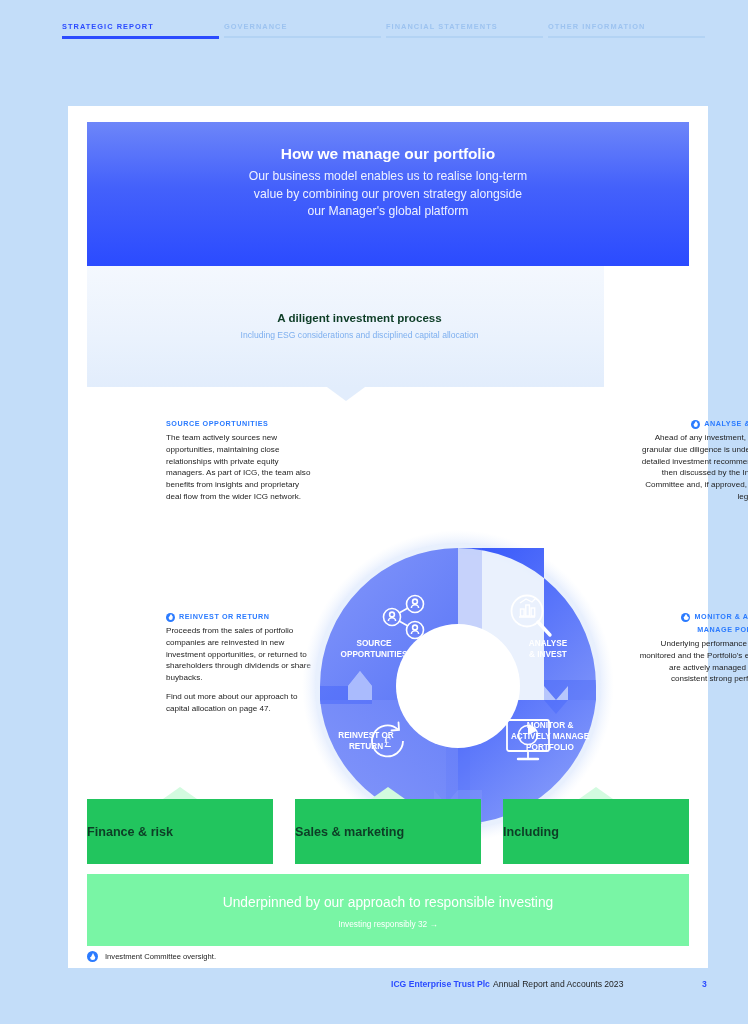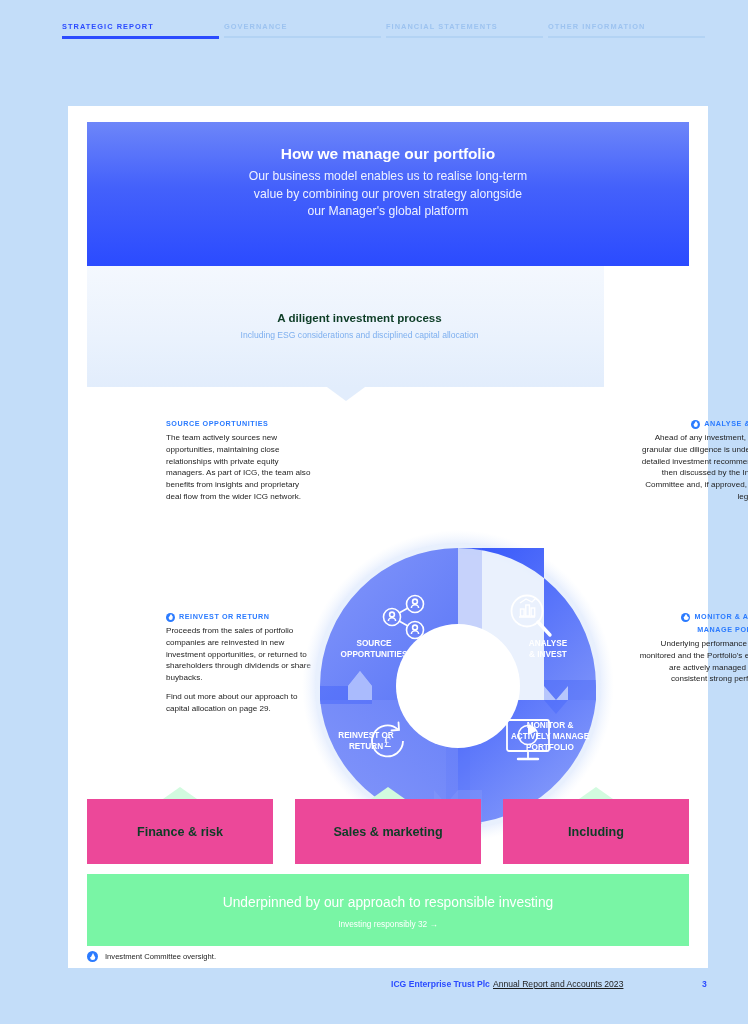--- a/index.html
+++ b/index.html
@@ -105,22 +105,22 @@
   }
 
   
   .cycle { position: absolute; left: 232px; top: 422px; width: 316px; height: 316px; }
   .cycle svg { display: block; }
 
   
   .greenrow { position: absolute; left: 19px; top: 681px; width: 602px; height: 77px; }
   .gbox {
     position: absolute; top: 12px; width: 186px; height: 65px;
-    background: #ec4899; color: #0d3d26;
-    display: flex; align-items: center; justify-content: center;
+    background: #22c55e; color: #0d3d26;
+    display: flex; align-items: center; justify-content: flex-start;
     font-size: 12.6px; font-weight: bold;
   }
   .gbox .gnotch {
     position: absolute; left: 50%; transform: translateX(-50%); top: -12px;
     width: 0; height: 0;
     border-left: 17px solid transparent; border-right: 17px solid transparent;
     border-bottom: 12px solid #d2fbdf;
   }
   .gbox.b1 { left: 0; }
   .gbox.b2 { left: 208px; }
@@ -145,21 +145,21 @@
   }
   .footnote .drop-icon::before { top: 5.5px; width: 5.6px; height: 3.6px; border-radius: 0 0 2.8px 2.8px; }
 
   
   .pfoot {
     position: absolute; left: 0; top: 979px; width: 748px;
     display: flex; align-items: baseline; justify-content: flex-start;
     font-size: 8.6px;
   }
   .pfoot .brand { color: #2b4bff; font-weight: bold; position: absolute; left: 391px; }
-  .pfoot .doc { color: #1d1d1d; position: absolute; left: 493px; text-decoration: underline; }
+  .pfoot .doc { color: #1d1d1d; position: absolute; left: 493px; }
   .pfoot .pnum { color: #2b4bff; font-weight: bold; position: absolute; left: 702px; }
 </style>
 </head>
 <body>
 
 <div class="page">
 
   <div class="topnav">
     <div class="nav-tab active">
       <span class="lbl">STRATEGIC REPORT</span>
@@ -209,21 +209,21 @@
       </div>
       <div class="body">Ahead of any investment, deep and granular due diligence is undertaken. A detailed investment recommendation is then discussed by the Investment Committee and, if approved, moves to legal review.</div>
     </div>
 
     <div class="pblock left" style="top:506px;">
       <div class="head with-icon">
         <span class="drop-icon"></span>
         <span>REINVEST OR RETURN</span>
       </div>
       <div class="body">Proceeds from the sales of portfolio companies are reinvested in new investment opportunities, or returned to shareholders through dividends or share buybacks.</div>
-      <div class="body">Find out more about our approach to capital allocation on page 29.</div>
+      <div class="body">Find out more about our approach to capital allocation on page 47.</div>
     </div>
 
     <div class="pblock right" style="top:506px;">
       <div class="head with-icon">
         <span class="drop-icon"></span>
         <span>MONITOR &amp; ACTIVELY</span>
       </div>
       <div class="head">MANAGE PORTFOLIO</div>
       <div class="body">Underlying performance is closely monitored and the Portfolio's exposures are actively managed to ensure consistent strong performance.</div>
     </div>

